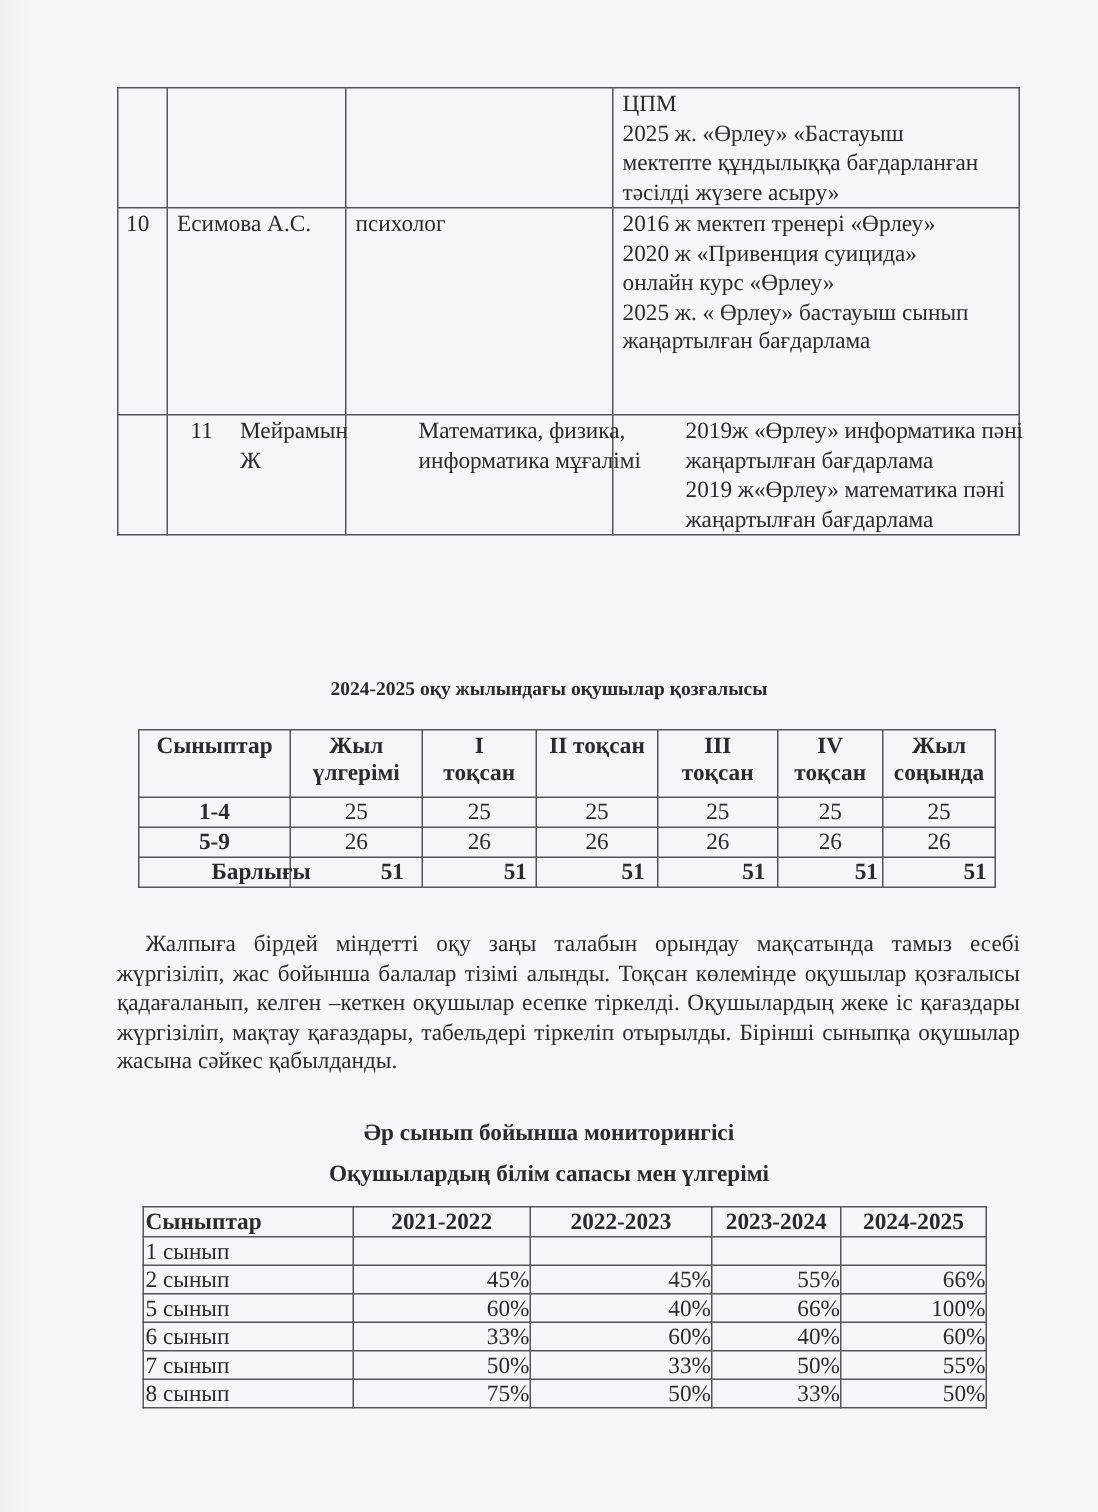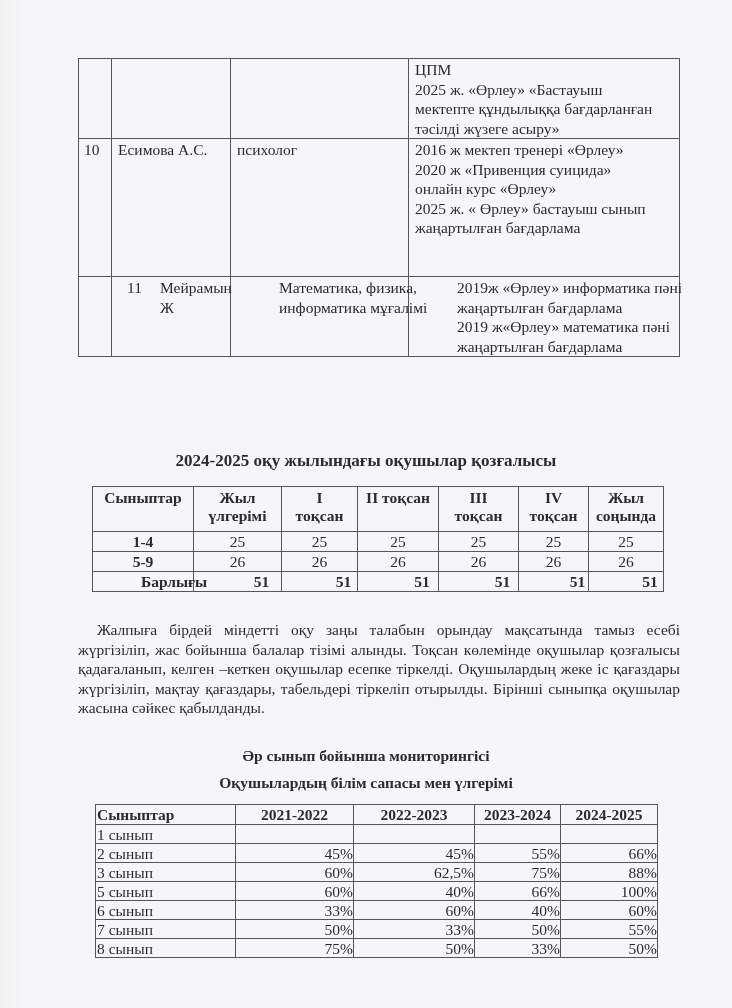--- a/index.html
+++ b/index.html
@@ -47,21 +47,21 @@
     #staff-table tr.r3 td { height: 78px; padding-left: 48px; }
     .line { display: block; white-space: nowrap; }
 
     
     #movement-title {
       position: absolute;
       left: 0; width: 732px;
       top: 451px;
       text-align: center;
       font-weight: bold;
-      font-size: 17px;
+      font-size: 13px;
     }
     #movement-table {
       left: 92px;
       top: 486px;
       width: 571px;
       font-size: 15.5px;
       line-height: 18px;
       text-align: center;
     }
     #movement-table th {
@@ -279,27 +279,20 @@
         <td></td>
       </tr>
       <tr>
         <td class="label">2 сынып</td>
         <td>45%</td>
         <td>45%</td>
         <td>55%</td>
         <td>66%</td>
       </tr>
       <tr>
-        <td class="label">3 сынып</td>
-        <td>60%</td>
-        <td>62,5%</td>
-        <td>75%</td>
-        <td>88%</td>
-      </tr>
-      <tr>
         <td class="label">5 сынып</td>
         <td>60%</td>
         <td>40%</td>
         <td>66%</td>
         <td>100%</td>
       </tr>
       <tr>
         <td class="label">6 сынып</td>
         <td>33%</td>
         <td>60%</td>

